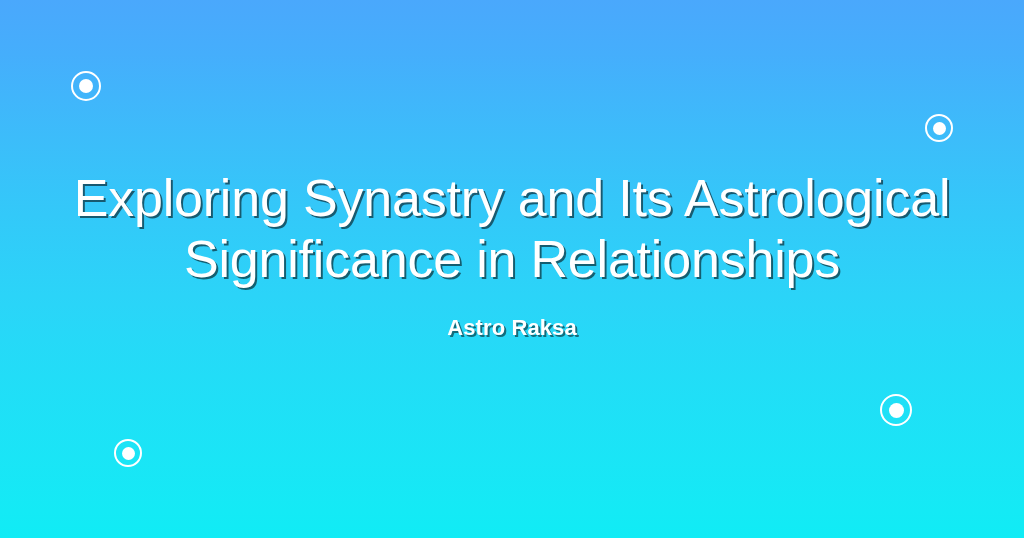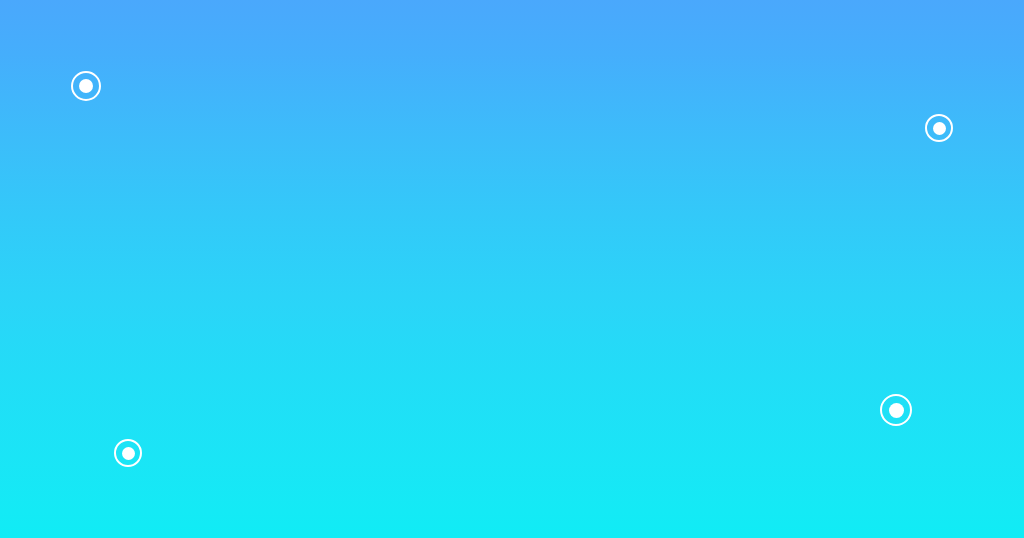--- a/index.html
+++ b/index.html
@@ -103,15 +103,17 @@
     <span class="dot"></span>
   </div>
   <div class="ring c3">
     <span class="dot"></span>
   </div>
   <div class="ring c4">
     <span class="dot"></span>
   </div>
 
   <div id="text-block">
+    <h1 id="slide-title">Exploring Synastry and Its Astrological Significance in Relationships</h1>
+    <p id="slide-subtitle">Astro Raksa</p>
   </div>
 
 </div>
 
 </body></html>

